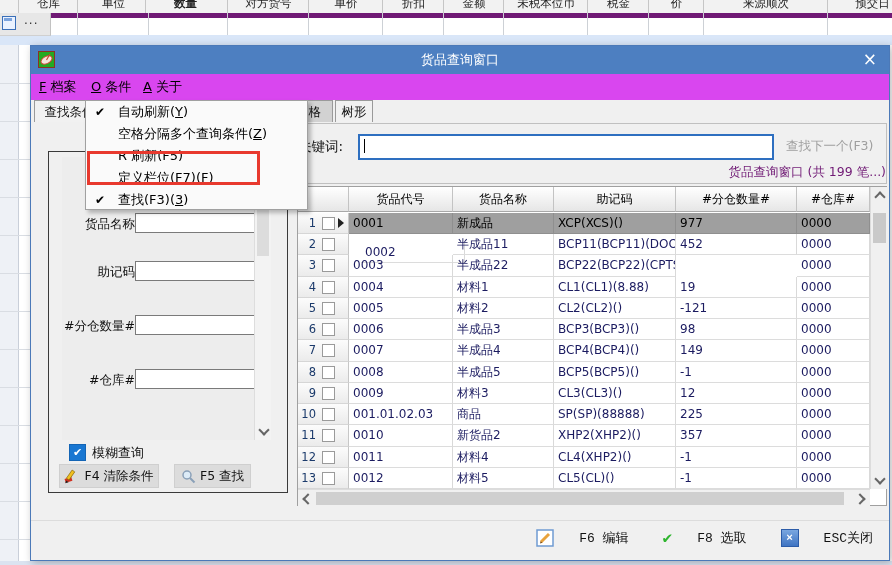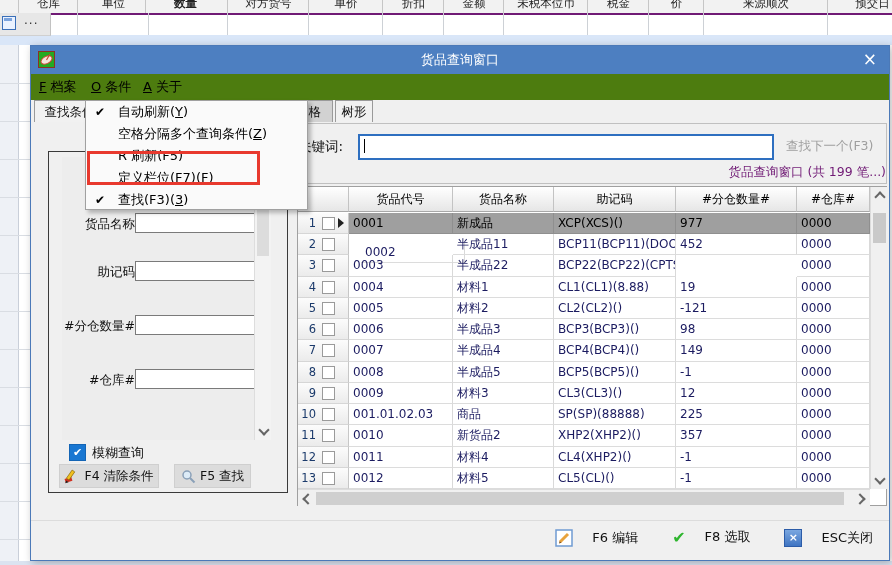--- a/index.html
+++ b/index.html
@@ -1,40 +1,40 @@
 <!DOCTYPE html>
 <html><head>
 <meta charset="utf-8">
 <style>
   html,body{margin:0;padding:0;}
   body{font-family:"DejaVu Sans","Liberation Sans",sans-serif;background:#fff;}
   .screen{position:relative;width:892px;height:565px;overflow:hidden;background:#fff;}
   
-  .bg-header{position:absolute;left:0;top:0;width:892px;height:13px;background:#f2f2f2;border-bottom:2px solid #701a75;overflow:hidden;}
+  .bg-header{position:absolute;left:0;top:0;width:892px;height:13px;background:#f2f2f2;border-bottom:5px solid #701a75;overflow:hidden;}
   .bg-col{position:absolute;top:0;height:13px;overflow:hidden;text-align:center;font-size:11.5px;color:#222;border-left:1px solid #c6c6c6;}
   .bg-col span{position:relative;top:-4px;display:inline-block;}
   .bg-lines{position:absolute;left:0;top:13px;width:892px;height:32px;}
   .bg-vline{position:absolute;top:0;width:1px;height:32px;background:#cdd1d6;}
   .bg-selrow{position:absolute;left:0;top:35px;width:892px;height:10px;background:#d9e6f8;}
   .bg-iconcell{position:absolute;left:0;top:13px;width:50px;height:22px;background:#e7e7e7;border-right:1px solid #c2c2c2;border-bottom:1px solid #d0d0d0;}
   .mini-icon{position:absolute;left:2px;top:3px;width:12px;height:12px;border:1px solid #3a6fb8;background:#eaf2ff;}
   .mini-icon:before{content:"";position:absolute;left:1px;top:1px;width:8px;height:3px;background:#7aa3dd;}
   .bg-ellipsis{position:absolute;left:24px;top:0px;font-size:12px;color:#333;letter-spacing:1px;}
   .left-strip{position:absolute;left:0;top:45px;width:30px;height:516px;background:#fff;}
   .left-col{position:absolute;left:0;top:0;width:18px;height:516px;background:#eef1f6;border-right:1px solid #c9cfd9;}
   .strip-hline{position:absolute;left:0;width:30px;height:1px;background:#d9dde3;}
   .right-sliver{position:absolute;left:888px;top:45px;width:4px;height:516px;background:#fafafa;border-left:1px solid #c9cfd9;}
   .bottom-strip{position:absolute;left:0;top:561px;width:892px;height:4px;background:#dbe3f0;}
   
   .dialog{position:absolute;left:30px;top:45px;width:858px;height:514px;background:#f0f0f0;border:1px solid #4b79b8;box-shadow:2px 2px 8px rgba(0,0,0,.25);}
   .titlebar{position:absolute;left:0;top:0;width:100%;height:28px;background:#4d7fc1;}
   .win-icon{position:absolute;left:7px;top:5px;width:17px;height:17px;}
   .title-text{position:absolute;left:0;top:0;width:100%;height:28px;line-height:28px;text-align:center;color:#fff;font-size:13px;}
   .close-x{position:absolute;right:12px;top:0;height:28px;line-height:26px;color:#fff;font-size:17px;cursor:default;}
-  .menubar{position:absolute;left:0;top:28px;width:100%;height:26px;background:#4d7c0f;font-size:13px;color:#000;}
+  .menubar{position:absolute;left:0;top:28px;width:100%;height:26px;background:#d946ef;font-size:13px;color:#000;}
   .menubar .mitem{position:absolute;top:0;height:26px;line-height:26px;}
   .menubar u{text-decoration:underline;}
   
   .tab{position:absolute;top:54px;height:22px;line-height:21px;text-align:center;font-size:12.5px;color:#111;background:#f1f1f1;border:1px solid #9a9a9a;border-bottom:none;box-sizing:border-box;}
   .tab.pressed{background:#d2d2d2;}
   
   .groupbox{position:absolute;left:17px;top:105px;width:240px;height:342px;border:1px solid #3a3a3a;background:#f0f0f0;box-sizing:border-box;}
   .inner-panel{position:absolute;left:13px;top:5px;width:209px;height:283px;background:#ededed;}
   .f-label{position:absolute;left:0px;width:73px;text-align:right;font-size:12.5px;color:#111;white-space:nowrap;}
   .f-input{position:absolute;left:73px;width:128px;height:18px;background:#fff;border:1px solid #7a7a7a;}
@@ -69,21 +69,21 @@
   .g-cells.sel{background:#9f9f9f;}
   .g-cell{position:absolute;top:0;height:100%;line-height:21px;font-size:12px;color:#1b1b60;padding-left:4px;border-right:1px solid #d9d9d9;border-bottom:1px solid #dcdcdc;box-sizing:border-box;overflow:hidden;white-space:nowrap;}
   .g-cells.sel .g-cell{color:#000000;border-right-color:#8f8f8f;border-bottom-color:#8f8f8f;}
   .g-vscroll{position:absolute;left:572px;top:0;width:17px;height:302px;background:#f0f0f0;border-left:1px solid #dcdcdc;}
   .g-vthumb{position:absolute;left:2px;top:26px;width:13px;height:30px;background:#c9c9c9;}
   .sbtn{position:absolute;width:17px;height:17px;display:flex;align-items:center;justify-content:center;background:#f0f0f0;}
   .g-hscroll{position:absolute;left:0;top:302px;width:572px;height:17px;background:#f0f0f0;border-top:1px solid #dcdcdc;}
   .g-hthumb{position:absolute;left:18px;top:2px;width:528px;height:13px;background:#cfcfcf;}
   
   .footer{position:absolute;left:0;top:474px;width:100%;height:34px;border-top:1px solid #dcdcdc;display:flex;align-items:center;justify-content:flex-end;padding-right:16px;box-sizing:border-box;gap:34px;font-size:13px;color:#111;}
-  .f-item{display:flex;gap:19px;}
+  .f-item{display:flex;align-items:center;gap:25px;font-family:Liberation Mono, monospace;}
   .esc-icon{width:16px;height:16px;background:linear-gradient(#7aa7e0,#3f74c2);border:1px solid #2c5ca8;color:#fff;font-size:11px;font-weight:bold;line-height:16px;text-align:center;}
   .check-green{color:#2eb52e;font-size:16px;}
   
   .ctx-menu{position:absolute;left:85px;top:100px;width:223px;height:110px;background:#fafafa;border:1px solid #a0a0a0;box-shadow:3px 3px 4px rgba(0,0,0,.25);box-sizing:border-box;z-index:50;}
   .ctx-item{position:absolute;left:0;width:100%;height:22px;line-height:22px;font-size:13px;color:#000;white-space:nowrap;}
   .ctx-check{position:absolute;left:9px;top:0;width:18px;color:#000;font-size:12px;}
   .ctx-label{position:absolute;left:32px;top:0;}
   .ctx-item u{text-decoration:underline;}
   .red-box{position:absolute;left:87px;top:151px;width:173px;height:34px;border:3px solid #e8392e;z-index:60;box-sizing:border-box;}
 </style>

